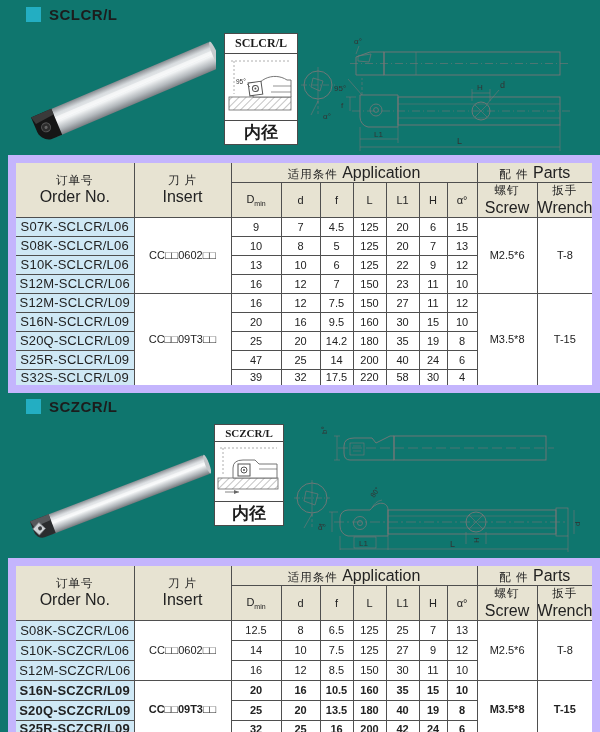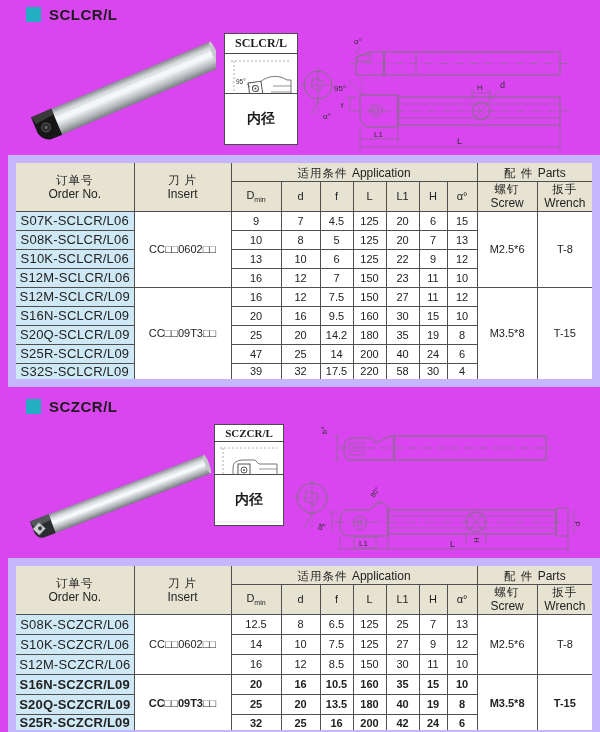--- a/index.html
+++ b/index.html
@@ -1,35 +1,35 @@
 <!DOCTYPE html>
 <html><head>
 <meta charset="utf-8">
 <style>
   html,body{margin:0;padding:0;}
   body{background:#fff;font-family:"Liberation Sans","DejaVu Sans",sans-serif;}
-  .page{position:relative;width:600px;height:732px;background:#d946ef;overflow:hidden;text-decoration:underline;}
+  .page{position:relative;width:600px;height:732px;background:#0f766e;overflow:hidden;text-decoration:underline;}
 
   .section-header{position:absolute;display:flex;align-items:center;gap:8px;}
   .accent-square{width:15px;height:15px;background:#23aec2;}
   .section-title{font-size:15px;font-weight:bold;color:#1c1c1c;letter-spacing:0.5px;}
 
   .photo-svg,.draw-svg{position:absolute;}
 
   .diagram-box{position:absolute;border:1.2px solid #4a4a4a;background:#fff;display:flex;flex-direction:column;}
   .box-title{border-bottom:1.2px solid #4a4a4a;font-family:"Liberation Serif","DejaVu Serif",serif;font-weight:bold;font-size:12px;text-align:center;padding:2px 0;color:#1c1c1c;white-space:nowrap;}
-  .box-caption{border-top:1.2px solid #4a4a4a;font-family:"Liberation Serif","DejaVu Serif",serif;font-weight:bold;font-size:14px;text-align:center;padding:16px 0;color:#1c1c1c;}
+  .box-caption{border-top:1.2px solid #4a4a4a;font-family:"Liberation Serif","DejaVu Serif",serif;font-weight:bold;font-size:17px;text-align:center;padding:0 0;color:#1c1c1c;}
   .box-drawing{flex:1;overflow:hidden;}
 
   table.spec-table{position:absolute;left:8px;width:584px;border-collapse:collapse;table-layout:fixed;background:#fff;border:8px solid #c4b5fd;}
   .spec-table th,.spec-table td{border:1px solid #4f4f4f;text-align:center;vertical-align:middle;padding:0;overflow:hidden;color:#222;}
   .spec-table thead th{background:#e7e3d2;font-weight:normal;}
   .zh{font-size:11.5px;letter-spacing:1px;display:block;line-height:1.25;}
   .zh.inline{display:inline;}
-  .en{font-size:12px;display:block;line-height:1.2;}
+  .en{font-size:16px;display:block;line-height:1.2;}
   .en.inline{display:inline;letter-spacing:0;}
   tr.ghead{height:20px;}
   tr.subhead{height:28px;}
   .dim-th{font-size:11px;background:#e7e3d2;}
   .dim-th sub{font-size:7px;}
   tbody tr{height:19px;}
   .t2 tbody tr{height:20px;}
   .order-cell{background:#cfe8f5;font-size:13px;letter-spacing:0.2px;}
   .insert-cell,.num-cell,.screw-cell,.wrench-cell{font-size:11px;background:#fff;}
   tr.bold-row td{font-weight:bold;}

